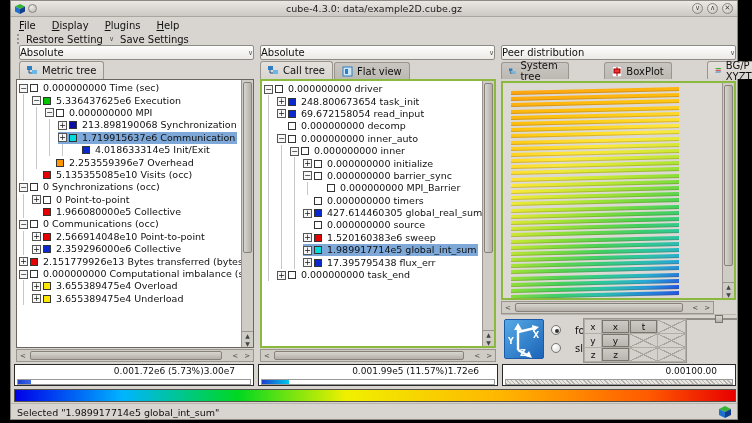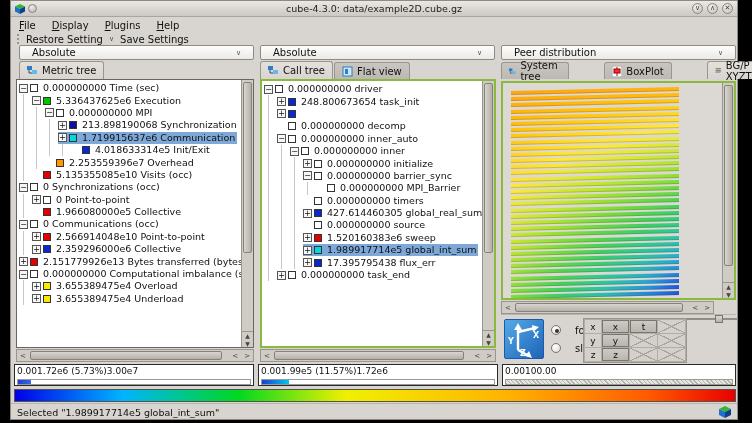--- a/index.html
+++ b/index.html
@@ -13,21 +13,21 @@
   .winbtns{position:absolute;right:4px;top:2px;display:flex;gap:4px;z-index:2;}
   .winbtn{width:11px;height:11px;border-radius:50%;background:radial-gradient(circle at 35% 30%,#f2efeb,#c2beb8);border:1px solid #8a867f;font-size:7px;line-height:9px;text-align:center;color:#444;}
   .graycircle{width:9px;height:9px;border-radius:50%;background:radial-gradient(circle at 35% 30%,#eee,#b5b1ab);border:1px solid #8a867f;}
   
   .menubar{position:absolute;left:0;top:17px;height:14px;display:flex;gap:16px;padding-left:8px;align-items:center;font-size:10px;}
   .menu-item .first{text-decoration:underline;}
   .toolbar{position:absolute;left:0;top:31px;height:14px;display:flex;gap:6px;padding-left:6px;align-items:center;font-size:10px;}
   .tool-handle{width:3px;height:10px;border-left:2px dotted #9a968f;}
   .dd-arrow{font-size:7px;color:#555;}
   
-  .combo{position:absolute;top:44px;height:15px;background:linear-gradient(#fdfdfc,#eceae6);border:1px solid #8e8a84;border-radius:2px;font-size:10px;display:flex;align-items:center;padding:0 12px;justify-content:space-between;}
+  .combo{position:absolute;top:44px;height:15px;background:linear-gradient(#fdfdfc,#eceae6);border:1px solid #8e8a84;border-radius:2px;font-size:10px;display:flex;align-items:center;padding:0 0;justify-content:space-between;}
   
   .tabbar{position:absolute;top:60px;height:18px;display:flex;align-items:flex-end;gap:1px;}
   .tab{height:17px;display:flex;align-items:center;gap:4px;padding:0 7px;font-size:10px;border:1px solid #9a968f;border-bottom:none;border-radius:3px 3px 0 0;background:linear-gradient(#c9c5c0,#bcb8b2);}
   .tab.active{background:linear-gradient(#e4e1dd,#d8d4cf);height:18px;}
   .tabscroll{display:flex;gap:2px;font-size:8px;color:#333;margin-left:2px;align-self:center;}
   .tabscroll span{padding:1px 2px;}
   
   .viewport{position:absolute;top:78px;height:269px;background:#fff;border:1px solid #6a665f;display:flex;}
   .viewport.focus{border:2px solid #8ab93e;}
   .treearea{flex:1;overflow:hidden;padding:2px 0 0 2px;}
@@ -63,21 +63,21 @@
   .glabel{background:#d4d0cb;}
   .gbtn{background:linear-gradient(#cdc9c4,#b9b5af);border:1px solid #79756f;}
   .gx{background:
     linear-gradient(to top right,transparent calc(50% - 0.6px),#a8a49e calc(50% - 0.6px),#a8a49e calc(50% + 0.6px),transparent calc(50% + 0.6px)),
     linear-gradient(to bottom right,transparent calc(50% - 0.6px),#a8a49e calc(50% - 0.6px),#a8a49e calc(50% + 0.6px),transparent calc(50% + 0.6px)),#d4d0cb;}
   .zoom-slider{position:absolute;left:640px;top:315px;width:95px;height:8px;}
   .groove{position:absolute;left:0;right:0;top:3px;height:2px;background:#918d87;}
   .handle{position:absolute;top:0;width:8px;height:8px;background:linear-gradient(#dcd9d4,#b4b0a9);border:1px solid #78746e;}
   
   .scalebox{position:absolute;top:363px;height:22px;background:#fff;border:1px solid #2a2a2a;font-size:9px;}
-  .scale-text{display:flex;justify-content:flex-start;padding:1px 2px 0 2px;height:13px;}
+  .scale-text{display:flex;justify-content:flex-end;padding:1px 18px 0 2px;height:13px;}
   .scale-bar{margin:1px 2px 0 2px;height:6px;border:1px solid #999;position:relative;background:#fff;}
   .scale-fill{position:absolute;left:0;top:0;bottom:0;}
   .hatch{position:absolute;inset:0;background:repeating-linear-gradient(45deg,#b6b2ac 0 1px,#e8e6e2 1px 3px);}
   
   .legendbar{position:absolute;left:3px;top:388px;width:722px;height:13px;border:1px solid #55514b;}
   .statusbar{position:absolute;left:0;right:0;top:402px;height:17px;border-top:1px solid #b8b4ae;display:flex;align-items:center;padding:0 6px;font-size:9.5px;justify-content:space-between;}
   .cubelogo{display:inline-block;}
 </style>
 </head>
 <body>
@@ -377,20 +377,21 @@
             <span class="exp">+</span>
             <span class="sevbox" style="background: rgb(10, 40, 208);"></span>
             <span class="tlabel">248.800673654 task_init</span>
           </span>
         </div>
         <div class="trow">
           <span class="sp"></span>
           <span class="rowline">
             <span class="exp">+</span>
             <span class="sevbox" style="background: rgb(10, 40, 208);"></span>
+            <span class="tlabel">69.672158054 read_input</span>
           </span>
         </div>
         <div class="trow">
           <span class="sp"></span>
           <span class="rowline">
             <span class="noexp"></span>
             <span class="sevbox" style="background: rgb(255, 255, 255);"></span>
             <span class="tlabel">0.000000000 decomp</span>
           </span>
         </div>

